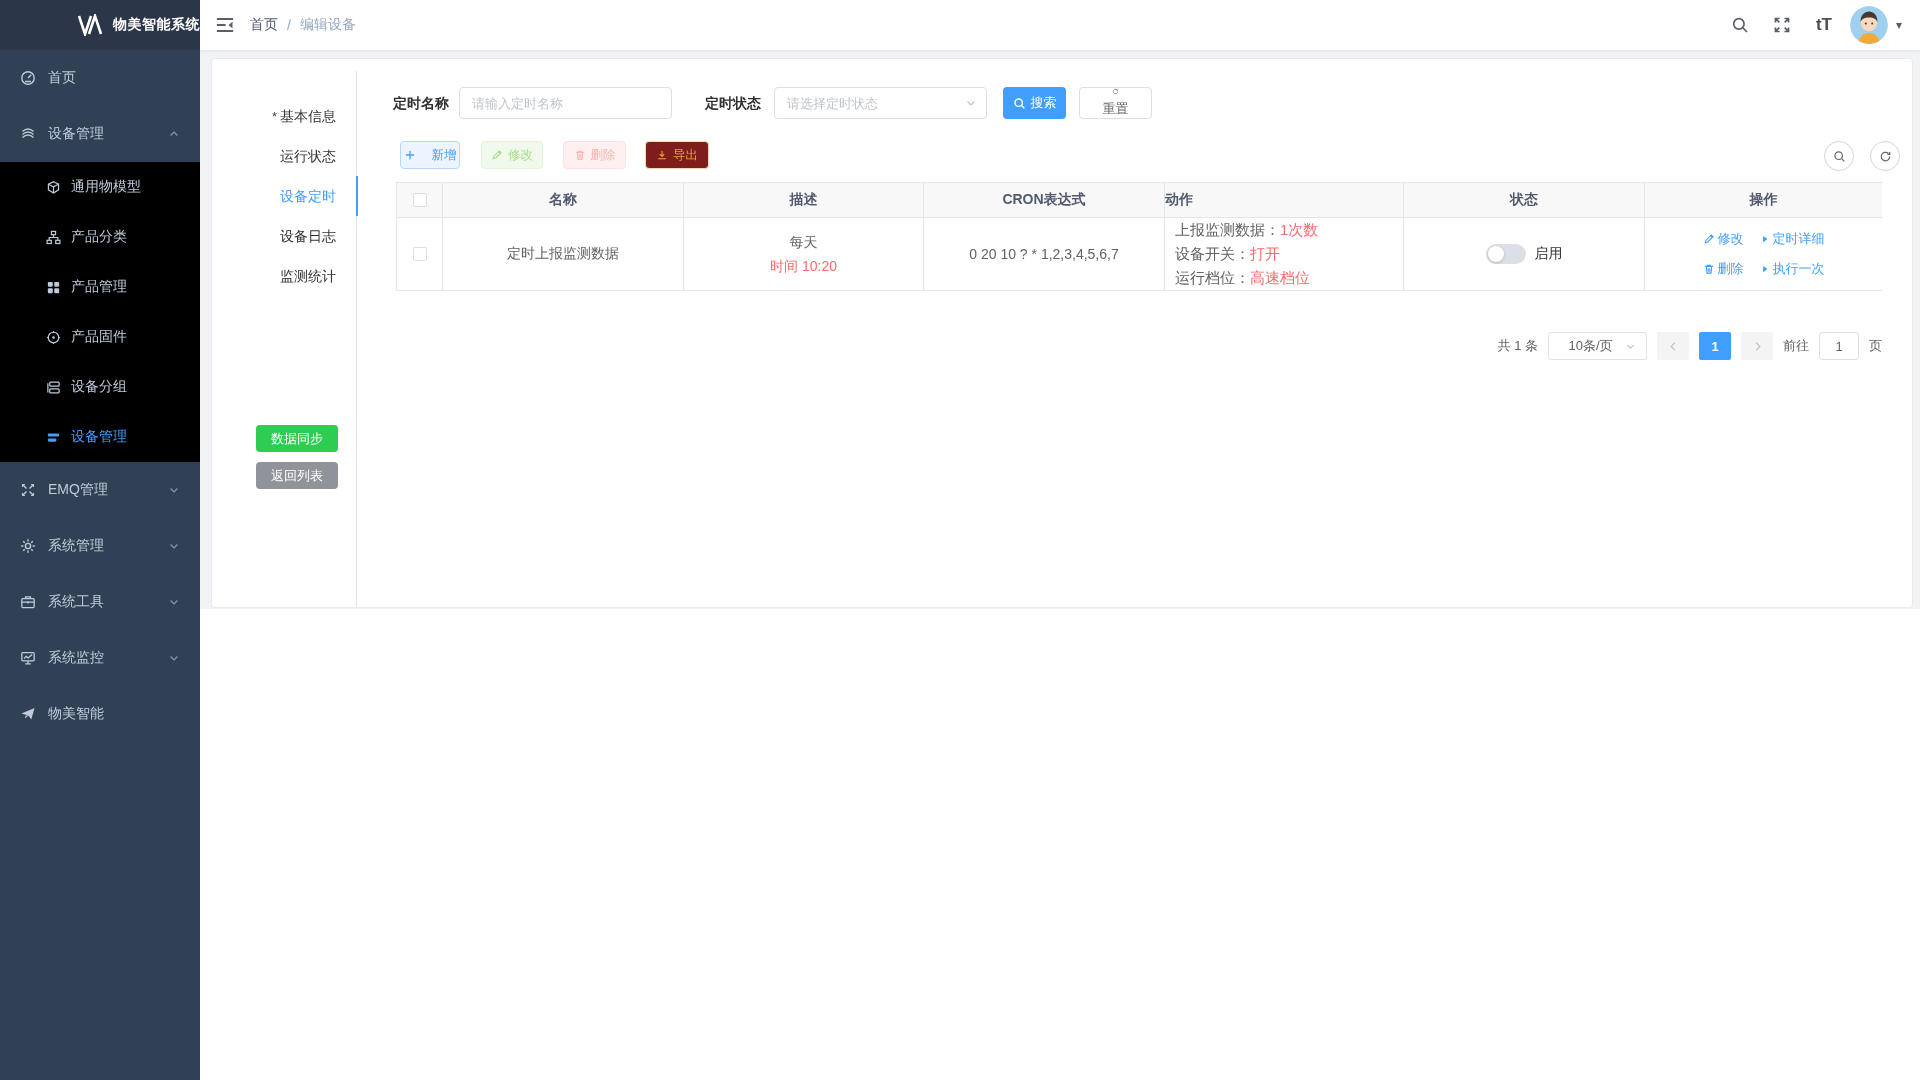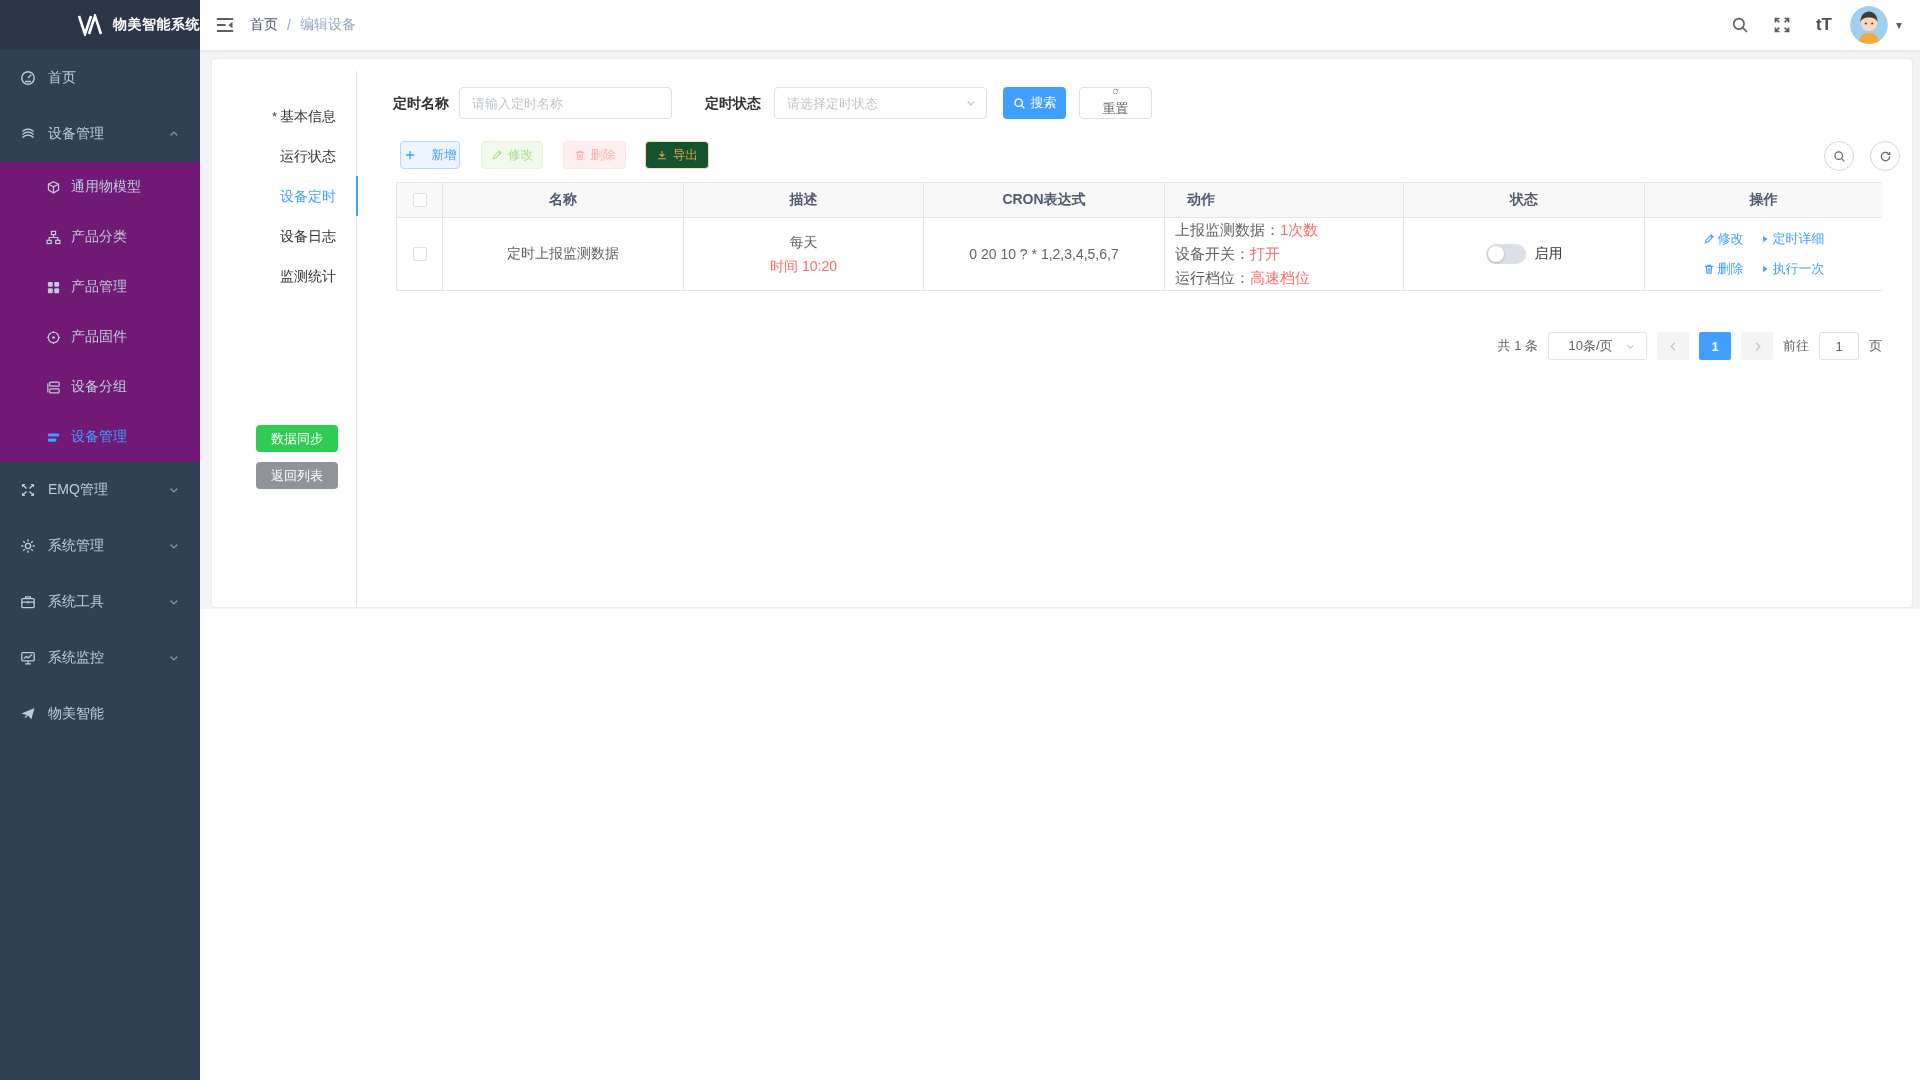--- a/index.html
+++ b/index.html
@@ -7,21 +7,21 @@
     font-family:"Liberation Sans","DejaVu Sans",sans-serif; font-size:14px; color:#303133; }
   svg { display:block; }
 
   
   .sidebar { position:absolute; left:0; top:0; width:200px; height:1080px; background:#304156; z-index:5; }
   .logo { height:50px; background:#2b3649; display:flex; align-items:center; justify-content:flex-end; gap:10px; }
   .logo-text { color:#fff; font-weight:bold; font-size:14px; letter-spacing:.5px; }
   .menu { color:#bfcbd9; }
   .si { height:56px; display:flex; align-items:center; padding:0 20px; cursor:pointer; }
   .si .lbl { flex:1; margin-left:12px; font-size:14px; }
-  .sub { height:50px; background:#701a75; padding-left:46px; }
+  .sub { height:50px; background:#000000; padding-left:46px; }
   .sub .lbl { margin-left:10px; }
   .si.active { color:#409EFF; }
   .chev { color:#8a97a8; }
 
   
   .topbar { position:absolute; left:200px; top:0; right:0; height:50px; background:#fff;
     box-shadow:0 1px 4px rgba(0,21,41,.08); display:flex; align-items:center; z-index:4; }
   .hamburger { padding:0 15px; cursor:pointer; color:#5a5e66; }
   .crumbs { display:flex; align-items:center; gap:9px; font-size:14px; }
   .crumb-home { color:#515a6e; cursor:pointer; }
@@ -61,31 +61,31 @@
     justify-content:center; gap:5px; cursor:pointer; border:1px solid transparent; font-family:inherit; }
   .btn-search { background:#409EFF; color:#fff; }
   .btn-reset { background:#fff; color:#606266; border-color:#dcdfe6;flex-direction:column; }
 
   
   .mini { position:absolute; top:82px; height:28px; border-radius:4px; font-size:12.5px; display:flex;
     align-items:center; justify-content:center; gap:5px; cursor:pointer; font-family:inherit; }
   .b-add { background:#ecf5ff; border:1px solid #b3d8ff; color:#409EFF;gap:16px; }
   .b-edit { background:#f0f9eb; border:1px solid #e1f3d8; color:#a8dd8c; cursor:not-allowed; }
   .b-del { background:#fef0f0; border:1px solid #fde2e2; color:#f9b4b4; cursor:not-allowed; }
-  .b-exp { background:#14532d; border:1px solid #f5dab1; color:#e6a23c; }
+  .b-exp { background:#7f1d1d; border:1px solid #f5dab1; color:#e6a23c; }
   .circ { position:absolute; top:82px; width:30px; height:30px; border-radius:50%; border:1px solid #d3d6dc;
     background:#fff; color:#666; display:flex; align-items:center; justify-content:center; cursor:pointer; }
 
   
   .grid { position:absolute; left:184px; top:123px; width:1486px; border:1px solid #dfe6ec; border-bottom:none; font-size:14px; }
   .trow { display:grid; grid-template-columns:45px 241px 240px 241px 239px 241px 238px; }
   .th { background:#f8f8f9; height:35px; display:flex; align-items:center; justify-content:center;
     color:#515a6e; font-weight:bold; border-left:1px solid #dfe6ec; border-bottom:1px solid #dfe6ec; }
   .th:first-child, .td:first-child { border-left:none; }
-  .th.left { justify-content:flex-start; padding-left:22px;font-family:Liberation Mono, monospace; }
+  .th.left { justify-content:flex-start; padding-left:0;font-family:Liberation Mono, monospace; }
   .td { height:73px; display:flex; align-items:center; justify-content:center; color:#606266;
     border-left:1px solid #dfe6ec; border-bottom:1px solid #dfe6ec; background:#fff; }
   .cbx { width:14px; height:14px; border:1px solid #dcdfe6; border-radius:2px; background:#fff; cursor:pointer; }
   .two-line { flex-direction:column; line-height:24px; }
   .red { color:#F56C6C; }
   .acts { flex-direction:column; align-items:flex-start; justify-content:center; padding-left:10px;
     line-height:24px; font-size:15px; }
   .switch { width:40px; height:20px; border-radius:10px; background:#dcdfe6; position:relative; cursor:pointer; }
   .switch .knob { position:absolute; left:2px; top:2px; width:16px; height:16px; border-radius:50%;
     background:#fff; box-shadow:0 1px 3px rgba(0,0,0,.2); }

